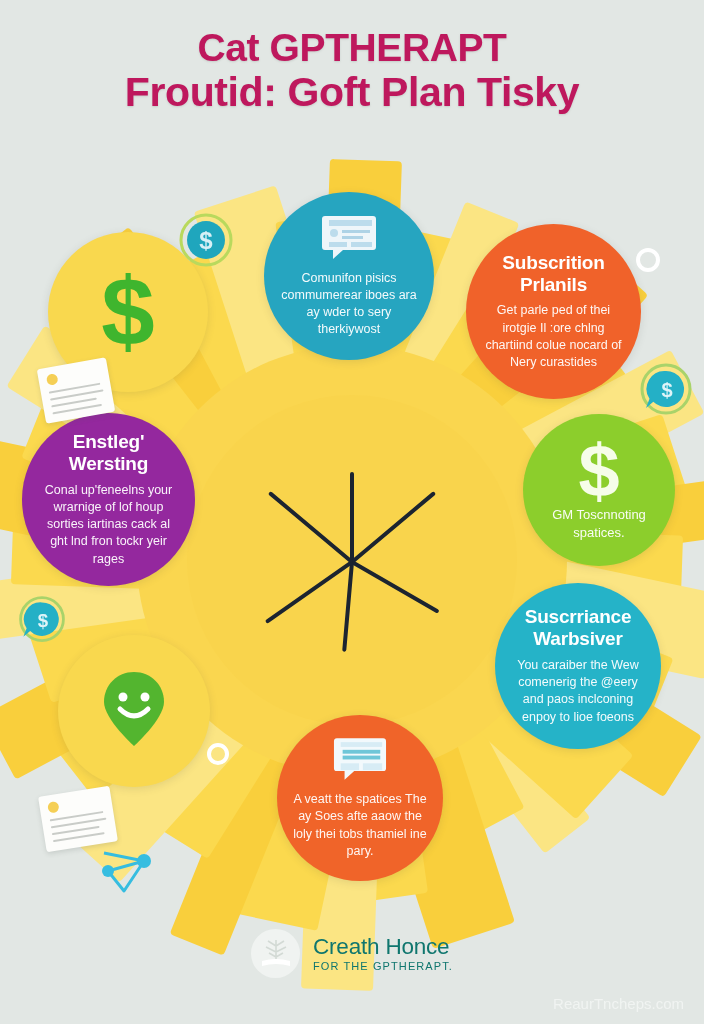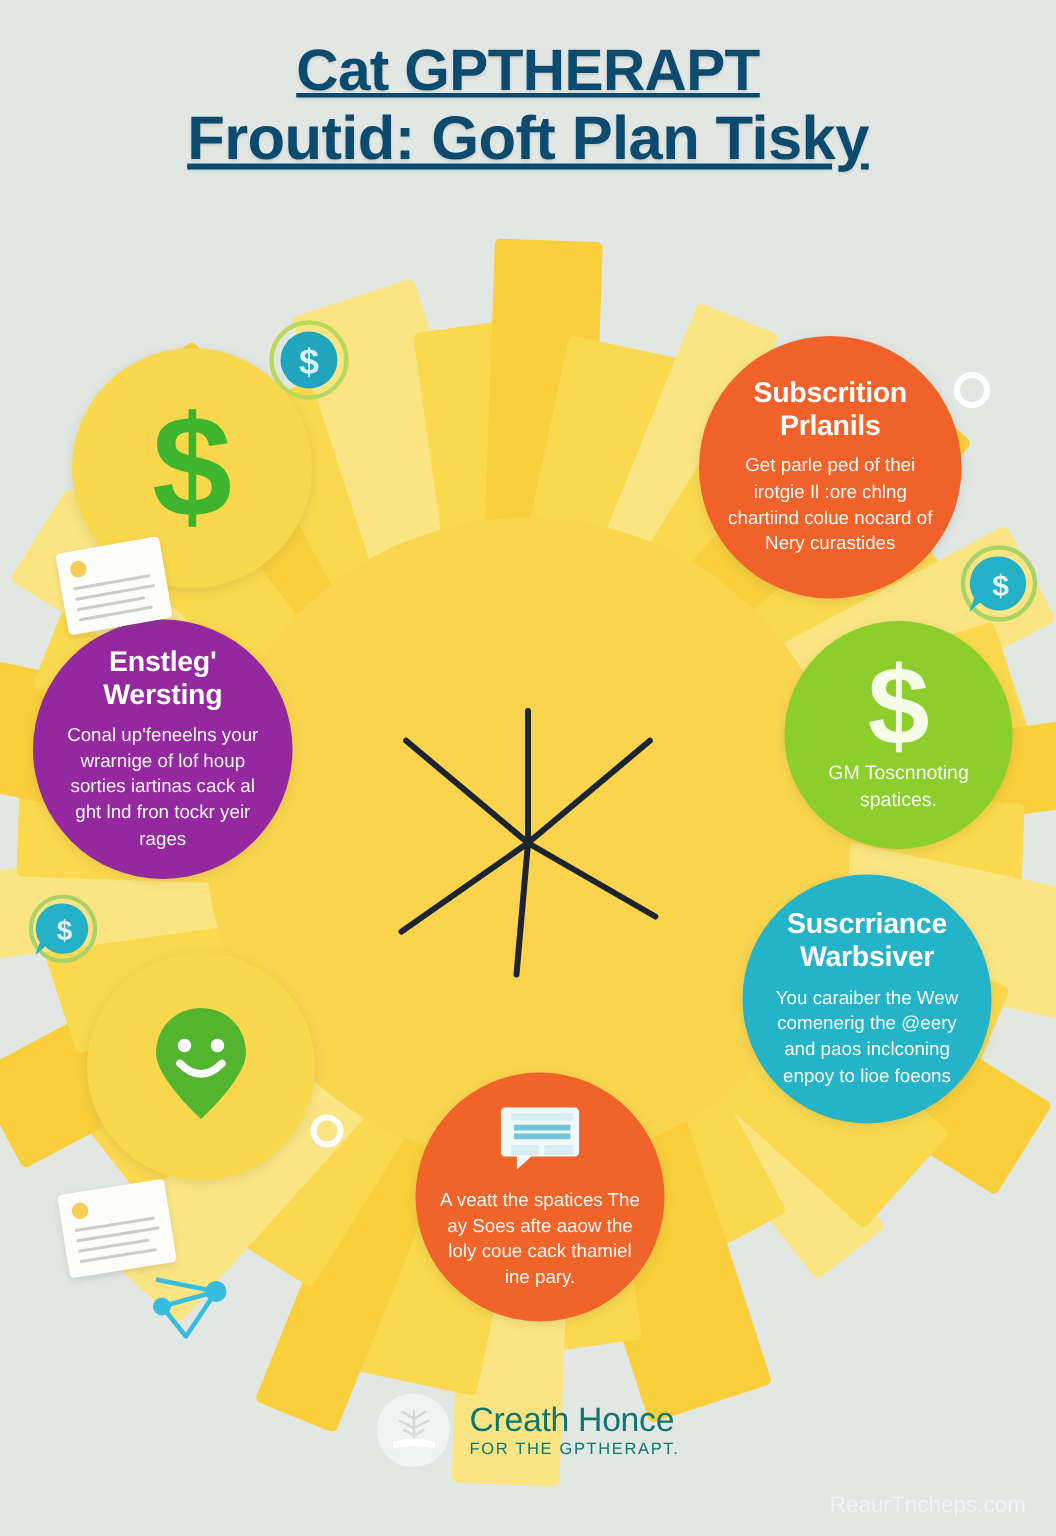--- a/index.html
+++ b/index.html
@@ -65,27 +65,26 @@
   
   .header {
     position: absolute;
     left: 0; top: 0;
     width: 704px;
     padding: 26px 38px 0;
     text-align: center;
     z-index: 40;
   }
   .title {
-    color: #0c4a6e;
+    color: #be185d;
     font-size: 39px;
     font-weight: bold;
     line-height: 1.12;
     letter-spacing: -0.4px;
     text-shadow: 0 1px 2px rgba(120,130,125,.25);
-    text-decoration: underline;
   }
   .title .l2 { display: block; font-size: 41px; }
   .subtitle {
     margin-top: 14px;
     color: #ffffff;
     font-size: 16.5px;
     line-height: 1.3;
     text-shadow: 0 1px 2px rgba(120,130,125,.22);
   }
 
@@ -313,20 +312,34 @@
   <div class="spoke" style="width:108px; transform: rotate(-40deg);"></div>
   <div class="spoke" style="width:100px; transform: rotate(30deg);"></div>
   <div class="spoke" style="width:90px; transform: rotate(95deg);"></div>
   <div class="spoke" style="width:105px; transform: rotate(145deg);"></div>
   <div class="spoke" style="width:108px; transform: rotate(-140deg);"></div>
 
   <div class="bubble" style="left:48px; top:232px; width:160px; height:160px; background:#f9d84e;">
     <span style="font-size:96px; font-weight:bold; color:#3fb52e; line-height:1;">$</span>
   </div>
 
+  <div class="bubble" style="left:264px; top:192px; width:170px; height:168px; background:#26a5c0;">
+    <span class="b-icon">
+      <svg width="56" height="46" viewBox="0 0 56 46">
+        <path d="M4 2 h48 a3 3 0 0 1 3 3 v28 a3 3 0 0 1 -3 3 h-30 l-10 9 v-9 h-8 a3 3 0 0 1 -3 -3 v-28 a3 3 0 0 1 3 -3 z" fill="#eef6fa"></path>
+        <rect x="8" y="6" width="43" height="6" fill="#bcdcec"></rect>
+        <circle cx="13" cy="19" r="4" fill="#bcdcec"></circle>
+        <rect x="21" y="16" width="28" height="3" fill="#aed3e6"></rect>
+        <rect x="21" y="22" width="21" height="3" fill="#aed3e6"></rect>
+        <rect x="8" y="28" width="18" height="5" fill="#bcdcec"></rect>
+        <rect x="30" y="28" width="21" height="5" fill="#bcdcec"></rect>
+      </svg>
+    </span>
+    <span class="b-body">Comunifon pisics commumerear iboes ara ay wder to sery therkiywost</span>
+  </div>
 
   <div class="bubble" style="left:22px; top:413px; width:173px; height:173px; background:#94289e;">
     <span class="b-title">Enstleg' Wersting</span>
     <span class="b-body">Conal up'feneelns your wrarnige of lof houp sorties iartinas cack al ght lnd fron tockr yeir rages</span>
   </div>
 
   <div class="bubble" style="left:466px; top:224px; width:175px; height:175px; background:#f0622a;">
     <span class="b-title">Subscrition Prlanils</span>
     <span class="b-body">Get parle ped of thei irotgie Il :ore chlng chartiind colue nocard of Nery curastides</span>
   </div>
@@ -356,21 +369,21 @@
     <span class="b-icon">
       <svg width="54" height="45" viewBox="0 0 56 46">
         <path d="M4 2 h48 a3 3 0 0 1 3 3 v28 a3 3 0 0 1 -3 3 h-30 l-10 9 v-9 h-8 a3 3 0 0 1 -3 -3 v-28 a3 3 0 0 1 3 -3 z" fill="#f2f9fc"></path>
         <rect x="8" y="6" width="43" height="5" fill="#d7ecf5"></rect>
         <rect x="10" y="14" width="39" height="4" fill="#6fc6d8"></rect>
         <rect x="10" y="20" width="39" height="4" fill="#6fc6d8"></rect>
         <rect x="8" y="28" width="19" height="7" fill="#d7ecf5"></rect>
         <rect x="31" y="28" width="20" height="7" fill="#d7ecf5"></rect>
       </svg>
     </span>
-    <span class="b-body">A veatt the spatices The ay Soes afte aaow the loly coue cack thamiel ine pary.</span>
+    <span class="b-body">A veatt the spatices The ay Soes afte aaow the loly thei tobs thamiel ine pary.</span>
   </div>
 
   <div class="deco" style="left:178px; top:212px;">
     <svg width="56" height="56" viewBox="0 0 56 56">
       <circle cx="28" cy="28" r="25" fill="none" stroke="#b9d95d" stroke-width="3"></circle>
       <circle cx="28" cy="28" r="19" fill="#1fa6bd"></circle>
       <text x="28" y="37" text-anchor="middle" font-family="Liberation Sans, sans-serif" font-size="24" font-weight="bold" fill="#d7f0f6">$</text>
     </svg>
   </div>
 

